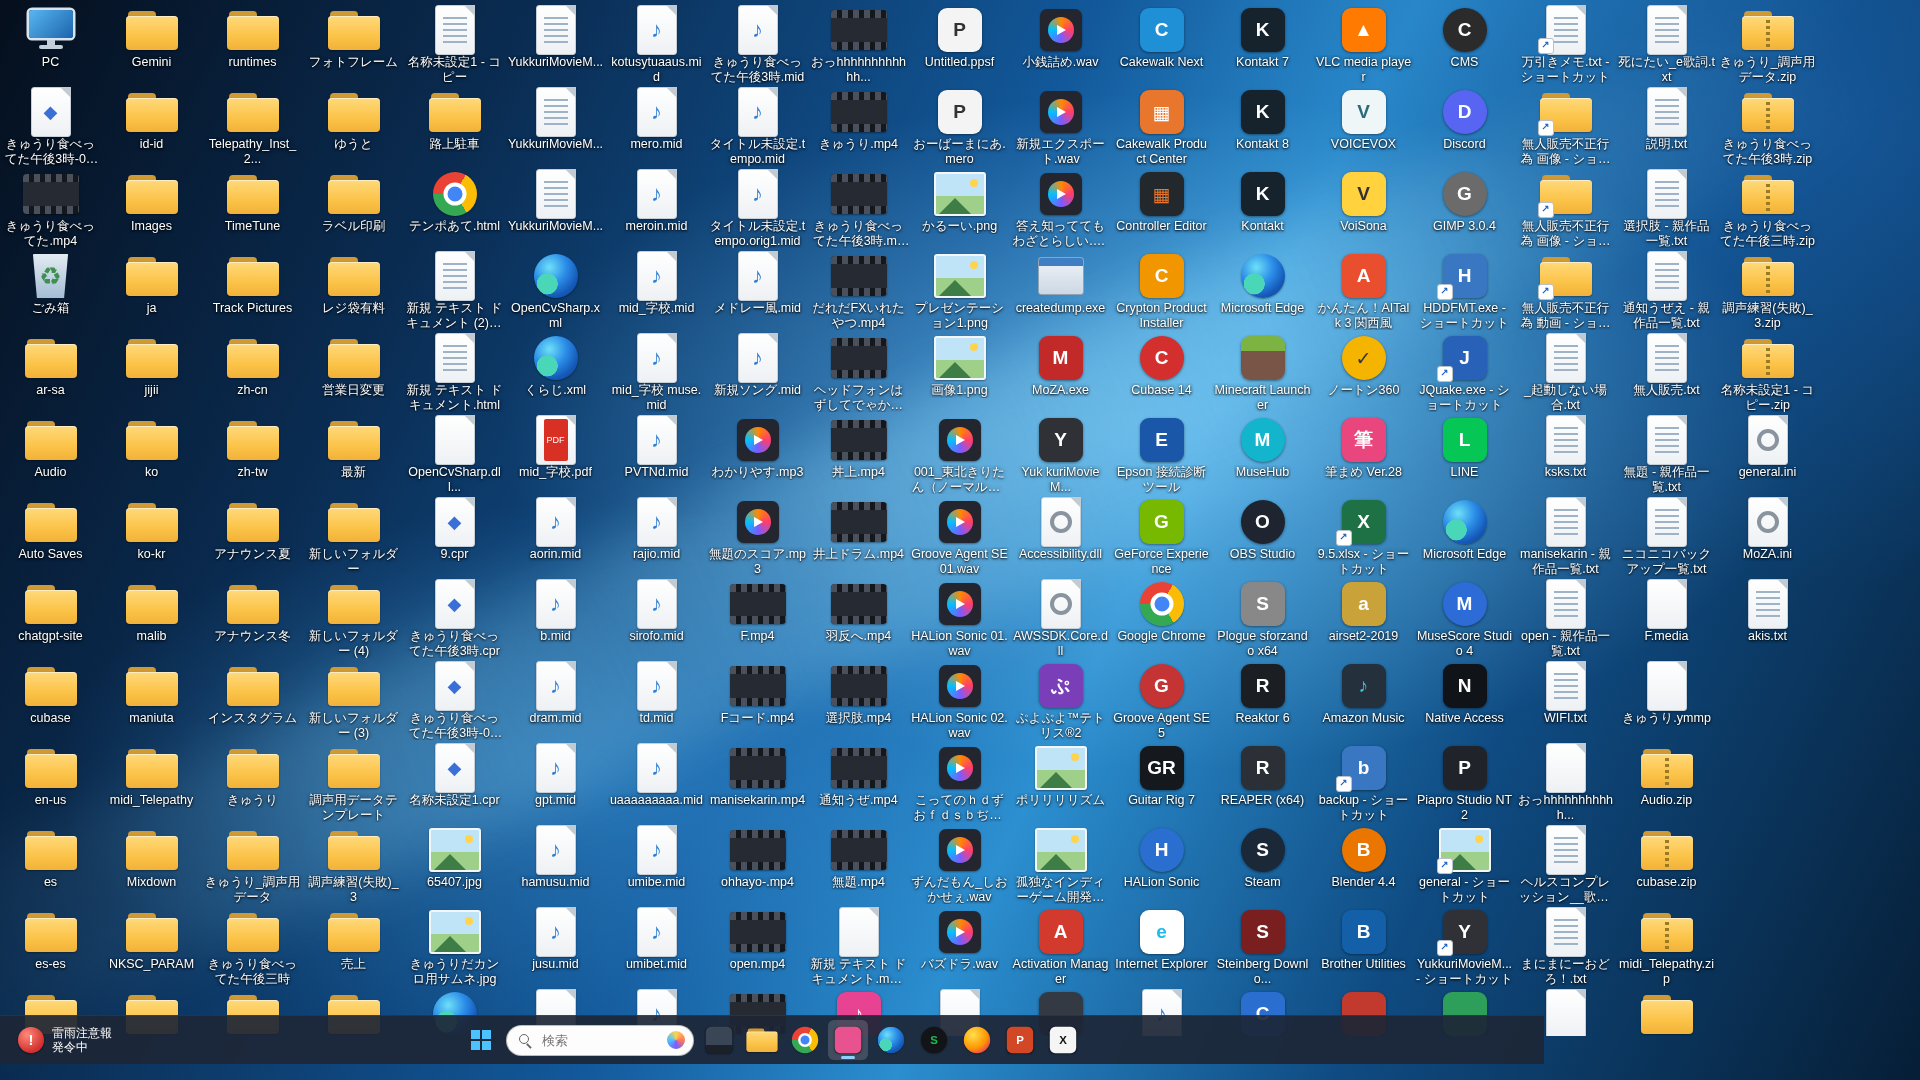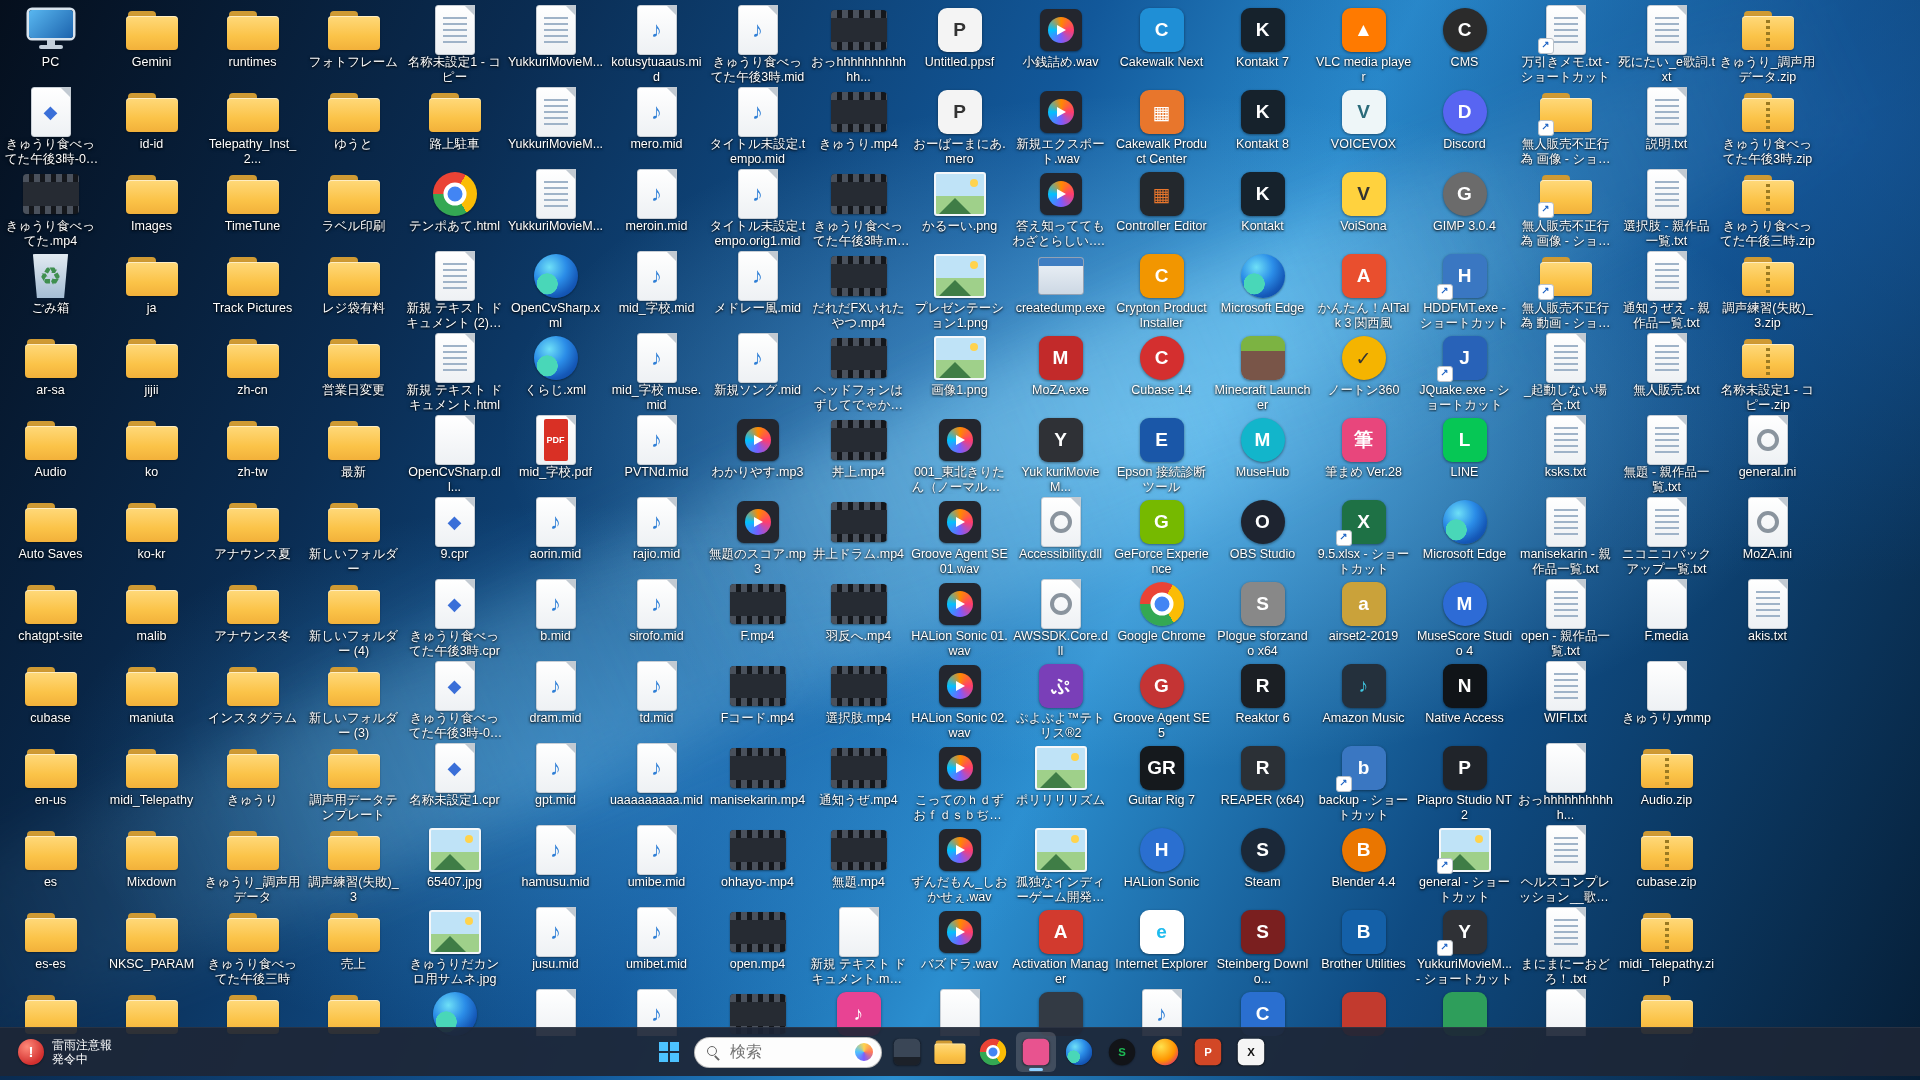--- a/index.html
+++ b/index.html
@@ -54,21 +54,21 @@
   .g-video::before{top:0;}.g-video::after{bottom:0;}
   
   .g-page{position:relative;width:38px;height:48px;border-radius:3px;display:flex;align-items:center;justify-content:center;
     background:linear-gradient(180deg,#ffffff,#eef1f4);border:1px solid #c9cfd6;box-shadow:0 1px 2px rgba(0,0,0,.35);}
   .g-page::before{content:"";position:absolute;top:-1px;right:-1px;width:0;height:0;
     border-top:11px solid #c2cad2;border-left:11px solid transparent;}
   .tlines::after{content:"";position:absolute;left:7px;right:7px;top:11px;bottom:10px;
     background:repeating-linear-gradient(180deg,#9fb3c8 0 2px,rgba(0,0,0,0) 2px 6px);}
   .note{color:#2f7fd6;font-size:22px;font-weight:bold;}
   .cpr{color:#3a6fd8;font-size:18px;}
-  .pdf{background:#d93025;color:#fff;font-size:9px;font-weight:bold;padding:16px 3px;border-radius:2px;}
+  .pdf{background:#d93025;color:#fff;font-size:9px;font-weight:normal;padding:16px 3px;border-radius:2px;}
   .gear{width:14px;height:14px;border:4px solid #8a949e;border-radius:50%;display:block;}
   
   .g-media{width:42px;height:42px;border-radius:7px;background:#23262e;display:flex;align-items:center;justify-content:center;
     box-shadow:0 1px 2px rgba(0,0,0,.4);}
   .g-media i{width:26px;height:26px;border-radius:50%;display:flex;align-items:center;justify-content:center;
     background:conic-gradient(#ff8a00,#ff3d6e,#7a5cff,#00c2ff,#ff8a00);}
   .g-media i::after{content:"";width:0;height:0;border-left:9px solid #fff;border-top:5.5px solid transparent;border-bottom:5.5px solid transparent;margin-left:2px;}
   
   .g-img{position:relative;width:48px;height:40px;border-radius:3px;border:2px solid #f4f7fa;display:block;overflow:hidden;
     background:linear-gradient(180deg,#bfe3f7 0 55%,#9fd08a 55%);box-shadow:0 1px 2px rgba(0,0,0,.4);}
@@ -85,37 +85,37 @@
     background:radial-gradient(circle at 30% 68%,#49d7b8 0 24%,rgba(0,0,0,0) 25%),
       radial-gradient(circle at 35% 30%,#6ee0f7,#2b8de8 40%,#1559b8 70%,#0a3f96);}
   
   .g-exe{position:relative;width:44px;height:36px;border-radius:3px;display:block;
     background:linear-gradient(180deg,#eef3f8,#cdd8e4);border:1px solid #93a2b4;}
   .g-exe i{position:absolute;left:0;right:0;top:0;height:8px;background:#3f7ec2;border-radius:2px 2px 0 0;display:block;}
   
   .g-app{width:44px;height:44px;border-radius:9px;display:flex;align-items:center;justify-content:center;
     font-weight:bold;font-size:19px;box-shadow:0 1px 3px rgba(0,0,0,.45);}
   
-  .taskbar{position:absolute;left:0;bottom:4px;width:1920px;height:48px;z-index:10;
+  .taskbar{position:absolute;left:0;bottom:16px;width:1544px;height:48px;z-index:10;
     background:rgba(29,38,54,.92);border-top:1px solid rgba(255,255,255,.06);}
   .widget{position:absolute;left:8px;top:0;height:100%;display:flex;align-items:center;gap:8px;padding:0 10px;border-radius:6px;}
   .walert{width:26px;height:26px;border-radius:50%;position:relative;display:block;
     background:radial-gradient(circle at 35% 30%,#ff8a7a,#d3302f 70%);box-shadow:0 1px 2px rgba(0,0,0,.4);}
   .walert::after{content:"!";position:absolute;left:50%;top:50%;transform:translate(-50%,-54%);color:#fff;font-weight:bold;font-size:15px;}
   .wtext{display:flex;flex-direction:column;line-height:1.2;font-size:12px;color:#fff;}
   .center{position:absolute;left:50%;transform:translateX(-50%);top:0;height:100%;display:flex;align-items:center;gap:5px;}
   button{background:none;border:none;padding:0;cursor:pointer;font-family:inherit;}
   .tbbtn{position:relative;width:40px;height:40px;border-radius:6px;display:flex;align-items:center;justify-content:center;}
   .tbbtn.active{background:rgba(255,255,255,.16);}
   .ind{position:absolute;bottom:1px;left:50%;transform:translateX(-50%);width:14px;height:3px;border-radius:2px;background:#8fd0ff;display:block;}
   .winlogo{display:grid;grid-template-columns:9px 9px;grid-template-rows:9px 9px;gap:2px;}
   .winlogo i{background:#4cc2ff;display:block;}
   .searchbox{display:flex;align-items:center;gap:8px;width:188px;height:31px;border-radius:16px;background:#fdfdfd;
     padding:0 6px 0 12px;border:1px solid rgba(0,0,0,.25);box-sizing:border-box;}
-  .searchinput{flex:1;min-width:0;border:none;outline:none;background:transparent;font-size:16px;color:#444;}
+  .searchinput{flex:1;min-width:0;border:none;outline:none;background:transparent;font-size:13px;color:#444;}
   .mag{position:relative;width:13px;height:13px;flex:none;display:block;}
   .mag::before{content:"";position:absolute;left:0;top:0;width:8px;height:8px;border:1.8px solid #666;border-radius:50%;}
   .mag::after{content:"";position:absolute;right:0;bottom:0;width:6px;height:1.8px;background:#666;transform:rotate(45deg);}
   .pen{width:22px;height:22px;border-radius:50%;flex:none;display:block;border:2px solid #fff;box-sizing:border-box;
     background:conic-gradient(#ffd34d,#ff7a59,#7a5cff,#4cc2ff,#ffd34d);}
   .tbapps{display:flex;align-items:center;gap:3px;}
   .mini{display:flex;align-items:center;justify-content:center;transform:scale(.6);}
   .tray{position:absolute;right:8px;top:0;height:100%;display:flex;align-items:center;gap:12px;padding-right:4px;}
   .chev{width:9px;height:9px;border-left:2px solid #e8eef5;border-top:2px solid #e8eef5;transform:rotate(45deg);margin-top:4px;display:block;}
   .person{position:relative;width:15px;height:14px;display:block;}

